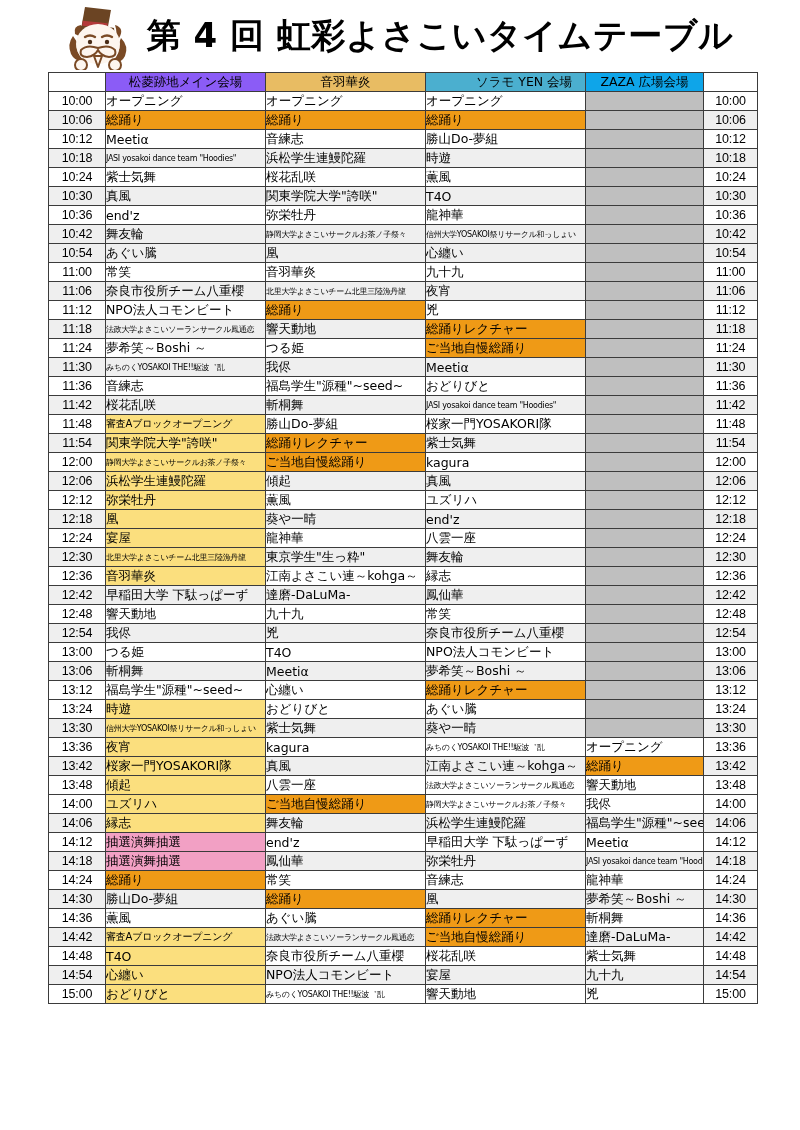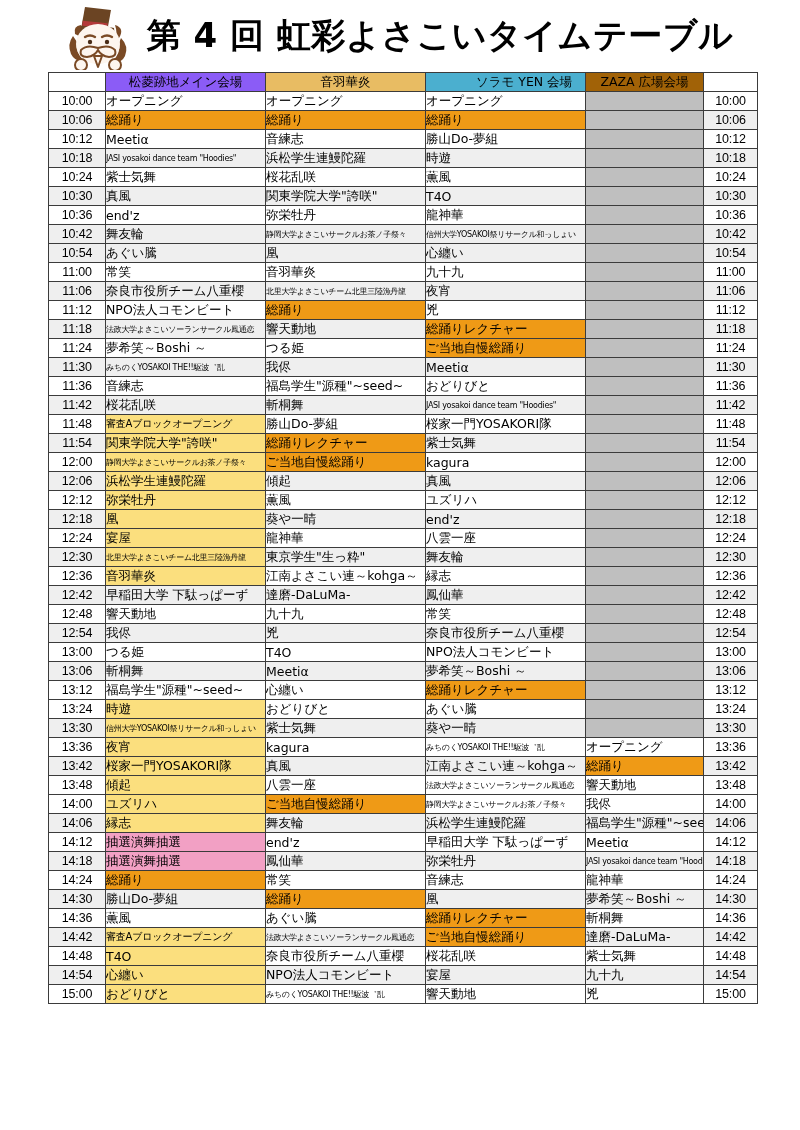--- a/index.html
+++ b/index.html
@@ -166,21 +166,21 @@
           <col class="c-v3">
           <col class="c-v4">
           <col class="c-time2">
       </colgroup>
       <thead>
         <tr id="head-row">
             <th class="blank"></th>
             <th style="background: #8b5cf6;">松菱跡地メイン会場</th>
             <th style="background: rgb(232, 188, 99);">音羽華炎</th>
             <th style="background: rgb(75, 175, 207); padding-left: 37px;">ソラモ YEN 会場</th>
-            <th style="background: #a16207;">ZAZA 広場会場</th>
+            <th style="background: #0ea5e9;">ZAZA 広場会場</th>
             <th class="blank"></th>
           </tr>
       </thead>
       <tbody id="tbody">
           <tr class="odd">
             <td class="time">10:00</td>
             <td class="venue">オープニング</td>
             <td class="venue">オープニング</td>
             <td class="venue">オープニング</td>
             <td class="venue fill-grey"></td>

